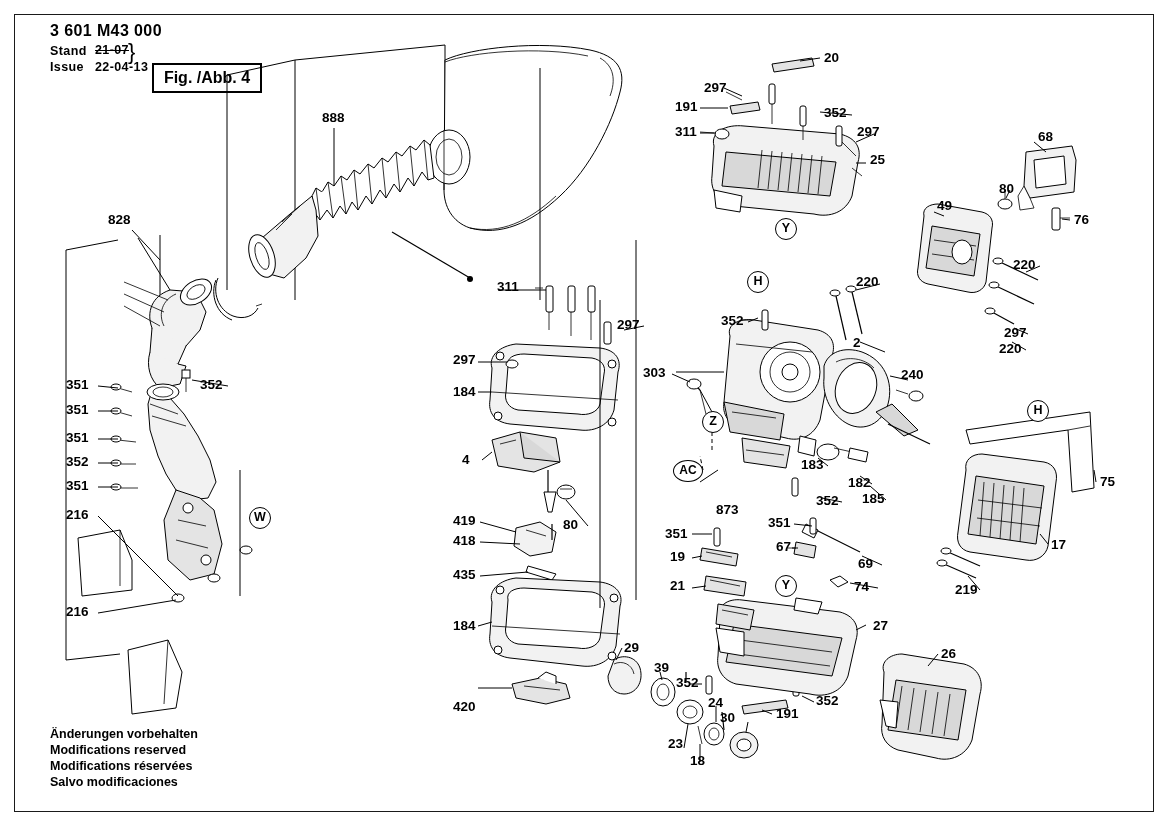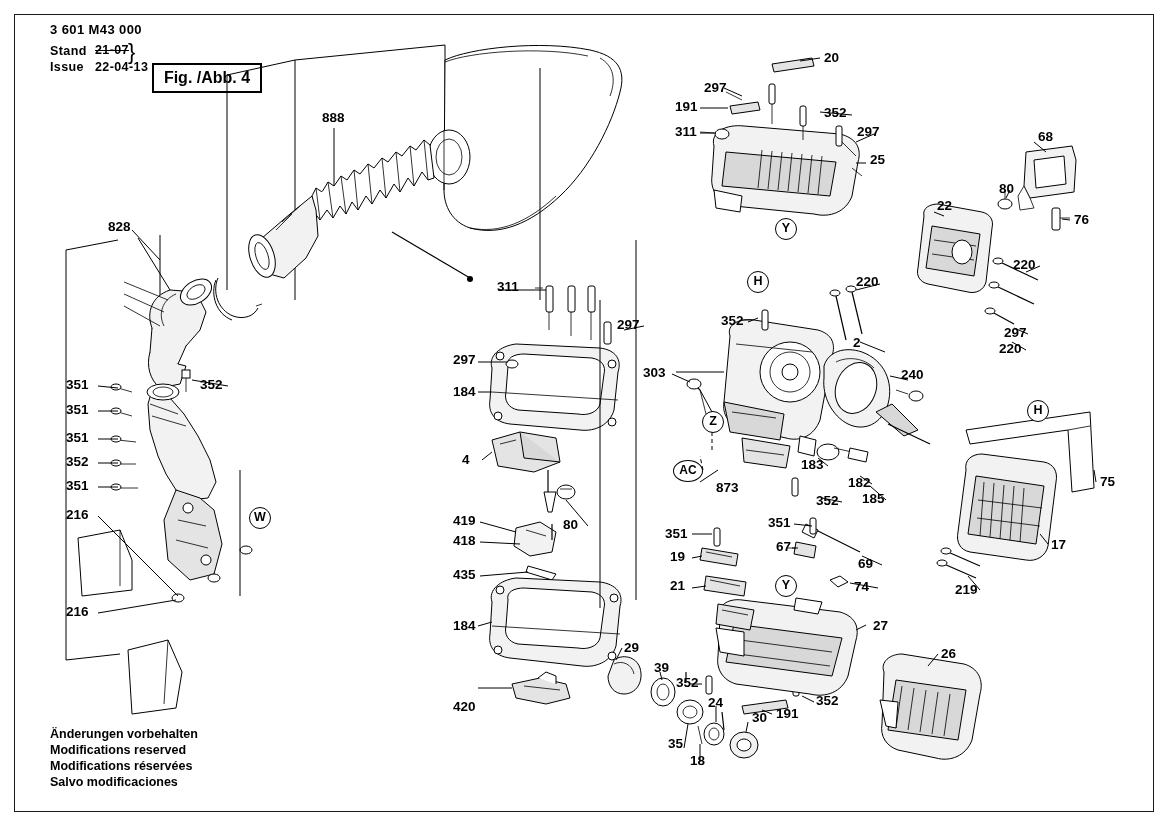--- a/index.html
+++ b/index.html
@@ -1,20 +1,20 @@
 <!DOCTYPE html>
 <html><head>
 <meta charset="utf-8">
 <style>
   html,body{margin:0;padding:0;background:#fff;}
   body{font-family:"Liberation Sans", sans-serif;}
   #page{position:relative;width:1169px;height:826px;background:#ffffff;overflow:hidden;}
   .frame{position:absolute;left:14px;top:14px;width:1140px;height:798px;border:1.5px solid #1a1a1a;box-sizing:border-box;}
   .hdr{position:absolute;font-size:13px;color:#000;font-weight:bold;letter-spacing:.4px;}
-  #partno{left:50px;top:22px;font-size:13px;font-weight:bold;}
+  #partno{left:50px;top:22px;font-size:16px;font-weight:bold;}
   #standlbl{left:50px;top:44px;font-size:12.5px;font-weight:bold;}
   #issuelbl{left:50px;top:60px;font-size:12.5px;font-weight:bold;}
   #brace{left:128px;top:42px;font-size:22px;font-weight:normal;line-height:20px;}
   #d1{left:95px;top:43px;font-size:12.5px;font-weight:bold;text-decoration:line-through;}
   #d2{left:95px;top:60px;font-size:12.5px;font-weight:bold;}
   #figbox{position:absolute;left:152px;top:63px;width:106px;height:26px;border:2px solid #000;background:#fff;}
   #figbox span{display:block;text-align:center;line-height:26px;font-size:16px;font-weight:bold;}
   .foot{position:absolute;left:50px;font-size:12.5px;font-weight:bold;color:#000;}
   .num{position:absolute;font-size:13.5px;font-weight:bold;color:#000;white-space:nowrap;}
   .circ{position:absolute;border:1.6px solid #000;border-radius:50%;width:20px;height:20px;text-align:center;line-height:19px;font-size:12.5px;font-weight:bold;background:#fff;}
@@ -428,21 +428,21 @@
     </g>
 
     <g class="dot">
       <path d="M712 432 L712 452"></path>
       <path d="M703 470 L700 456"></path>
     </g>
 
   </svg>
 
   <div class="num" style="left:322px;top:110px">888</div>
-  <div class="num" style="left:108px;top:219px">828</div>
+  <div class="num" style="left:108px;top:212px">828</div>
   <div class="num" style="left:66px;top:377px">351</div>
   <div class="num" style="left:200px;top:377px">352</div>
   <div class="num" style="left:66px;top:402px">351</div>
   <div class="num" style="left:66px;top:430px">351</div>
   <div class="num" style="left:66px;top:454px">352</div>
   <div class="num" style="left:66px;top:478px">351</div>
   <div class="num" style="left:66px;top:507px">216</div>
   <div class="num" style="left:66px;top:604px">216</div>
   <div class="num" style="left:-8px;top:0;position:absolute;"></div>
   <div class="num" style="left:497px;top:279px">311</div>
@@ -451,47 +451,47 @@
   <div class="num" style="left:453px;top:384px">184</div>
   <div class="num" style="left:462px;top:452px">4</div>
   <div class="num" style="left:453px;top:513px">419</div>
   <div class="num" style="left:453px;top:533px">418</div>
   <div class="num" style="left:453px;top:567px">435</div>
   <div class="num" style="left:563px;top:517px">80</div>
   <div class="num" style="left:453px;top:618px">184</div>
   <div class="num" style="left:453px;top:699px">420</div>
   <div class="num" style="left:624px;top:640px">29</div>
   <div class="num" style="left:654px;top:660px">39</div>
-  <div class="num" style="left:668px;top:736px">35</div>
+  <div class="num" style="left:668px;top:736px">23</div>
   <div class="num" style="left:690px;top:753px">18</div>
   <div class="num" style="left:708px;top:695px">24</div>
-  <div class="num" style="left:752px;top:710px">30</div>
+  <div class="num" style="left:720px;top:710px">30</div>
   <div class="num" style="left:676px;top:675px">352</div>
   <div class="num" style="left:776px;top:706px">191</div>
   <div class="num" style="left:816px;top:693px">352</div>
   <div class="num" style="left:824px;top:50px">20</div>
   <div class="num" style="left:704px;top:80px">297</div>
   <div class="num" style="left:675px;top:99px">191</div>
   <div class="num" style="left:824px;top:105px">352</div>
   <div class="num" style="left:675px;top:124px">311</div>
   <div class="num" style="left:857px;top:124px">297</div>
   <div class="num" style="left:870px;top:152px">25</div>
   <div class="num" style="left:1038px;top:129px">68</div>
   <div class="num" style="left:999px;top:181px">80</div>
   <div class="num" style="left:1074px;top:212px">76</div>
-  <div class="num" style="left:937px;top:198px">22</div>
+  <div class="num" style="left:937px;top:198px">49</div>
   <div class="num" style="left:1013px;top:257px">220</div>
   <div class="num" style="left:1004px;top:325px">297</div>
   <div class="num" style="left:999px;top:341px">220</div>
   <div class="num" style="left:856px;top:274px">220</div>
   <div class="num" style="left:721px;top:313px">352</div>
   <div class="num" style="left:643px;top:365px">303</div>
   <div class="num" style="left:853px;top:335px">2</div>
   <div class="num" style="left:901px;top:367px">240</div>
-  <div class="num" style="left:716px;top:480px">873</div>
+  <div class="num" style="left:716px;top:502px">873</div>
   <div class="num" style="left:801px;top:457px">183</div>
   <div class="num" style="left:848px;top:475px">182</div>
   <div class="num" style="left:862px;top:491px">185</div>
   <div class="num" style="left:816px;top:493px">352</div>
   <div class="num" style="left:1100px;top:474px">75</div>
   <div class="num" style="left:1051px;top:537px">17</div>
   <div class="num" style="left:955px;top:582px">219</div>
   <div class="num" style="left:665px;top:526px">351</div>
   <div class="num" style="left:670px;top:549px">19</div>
   <div class="num" style="left:670px;top:578px">21</div>

